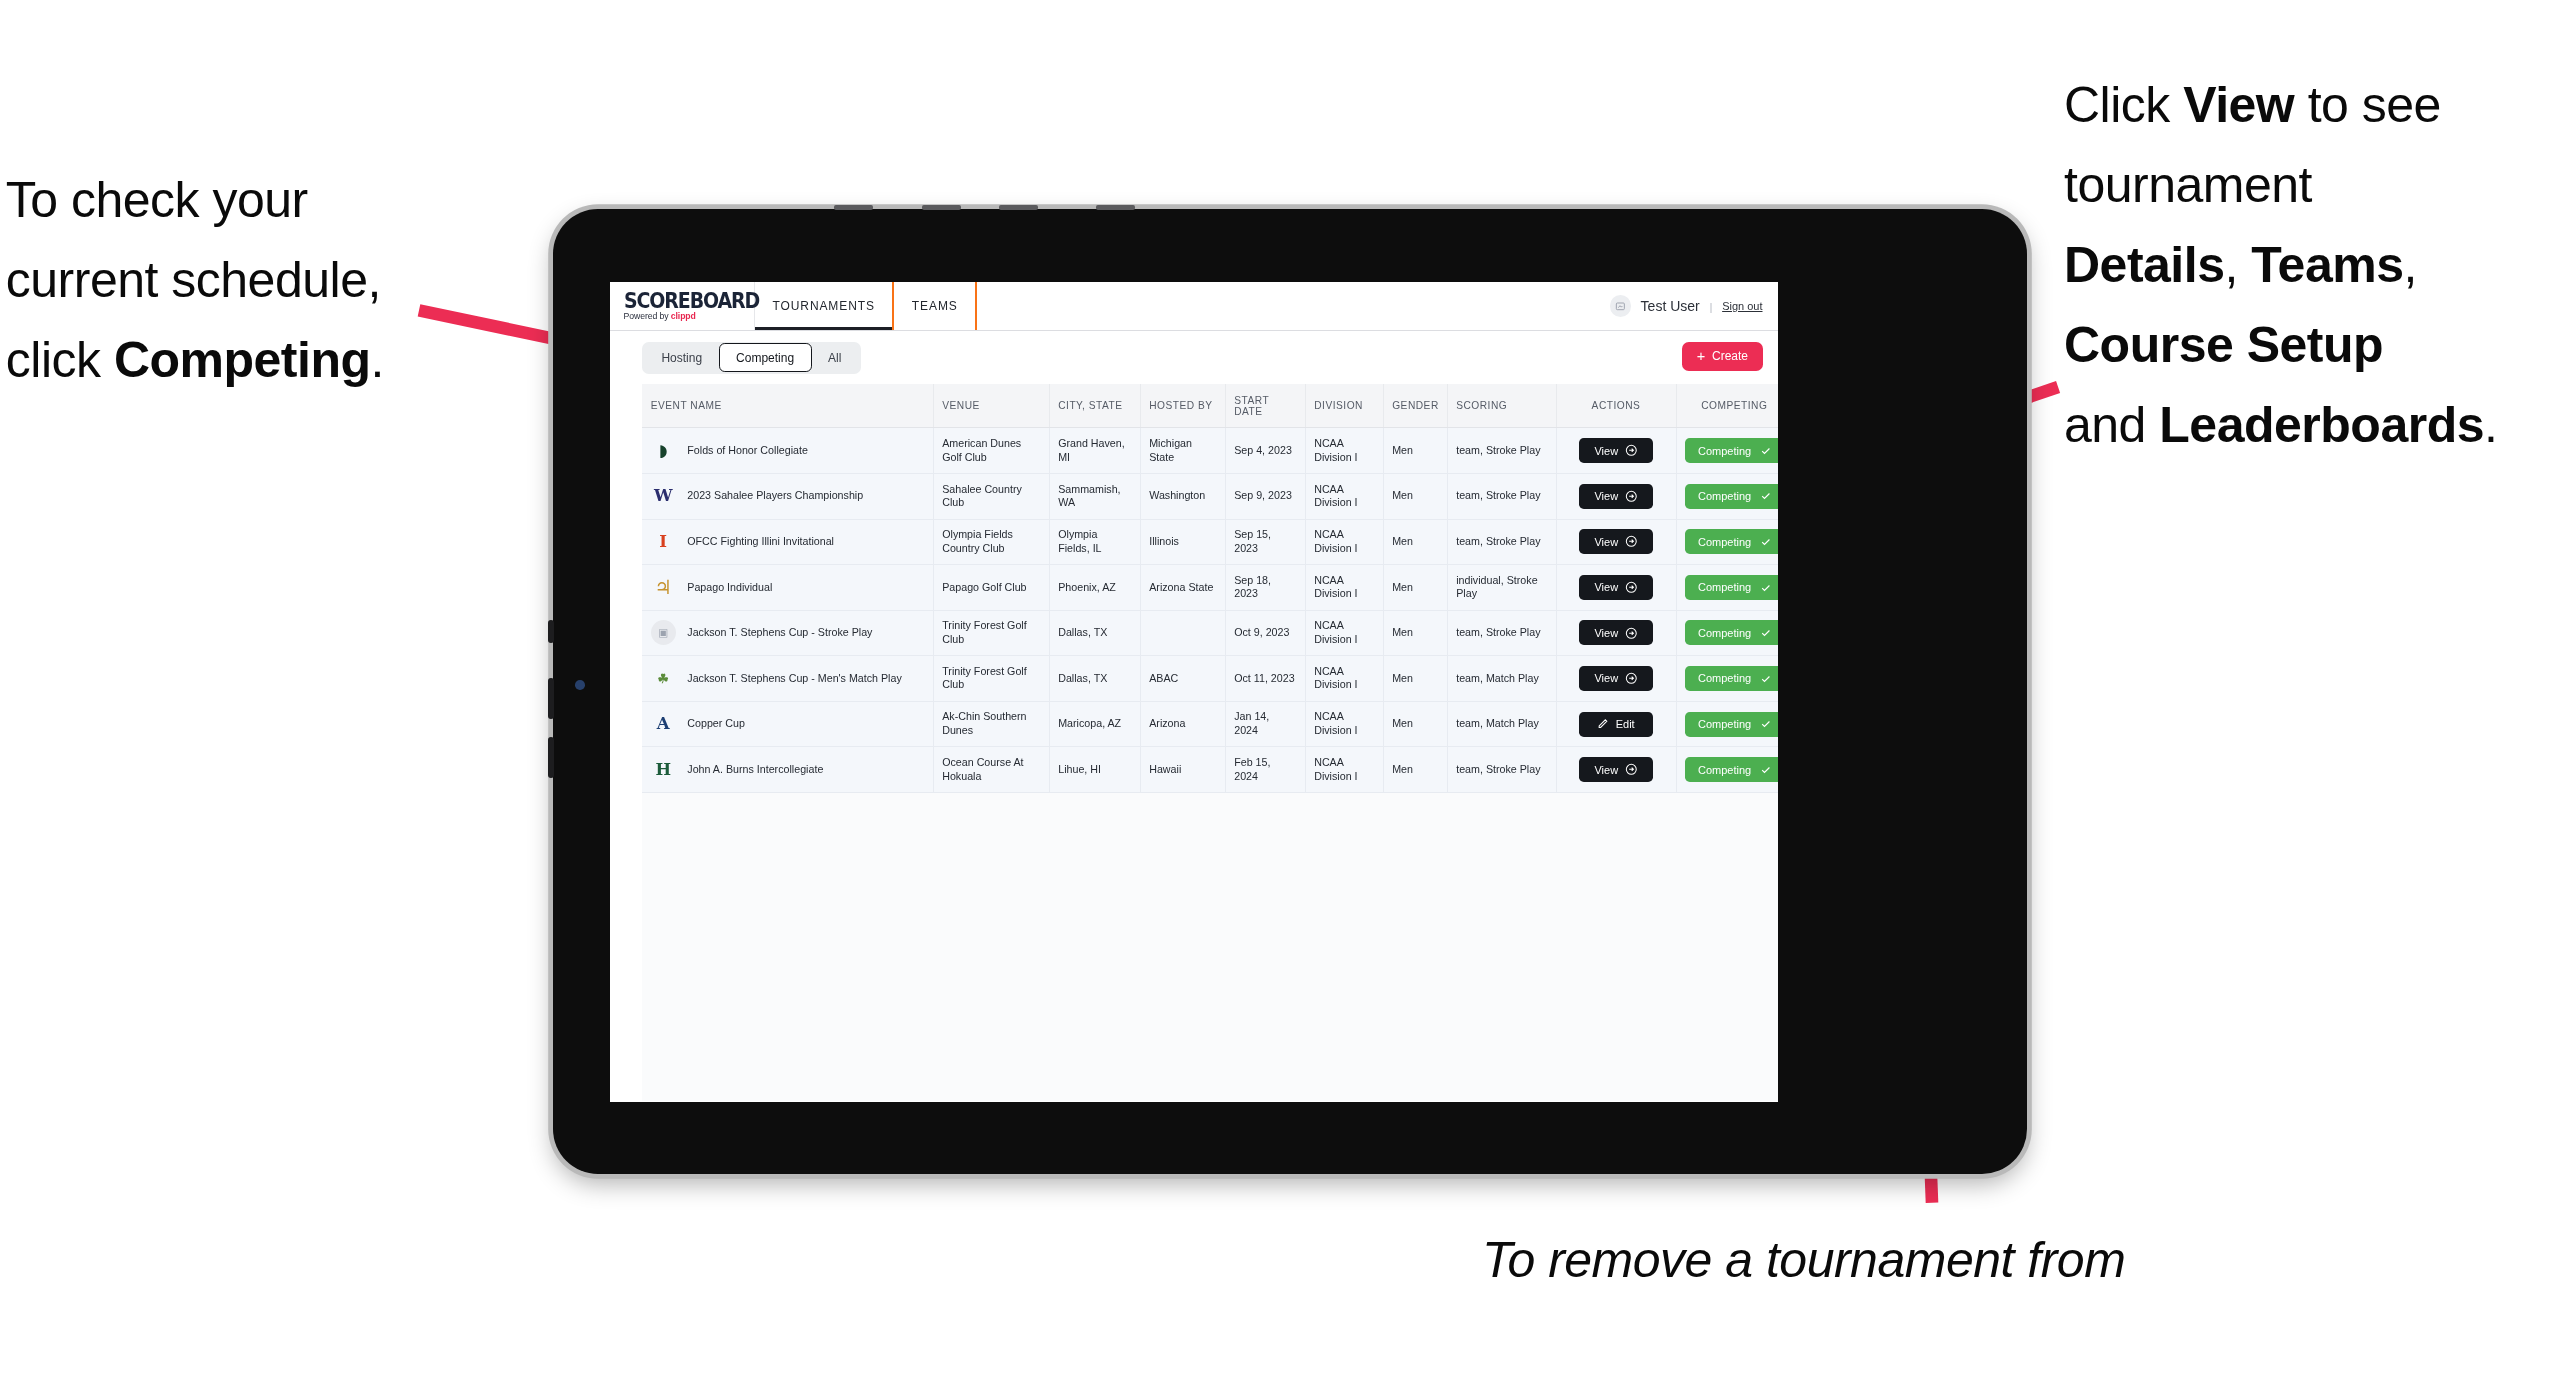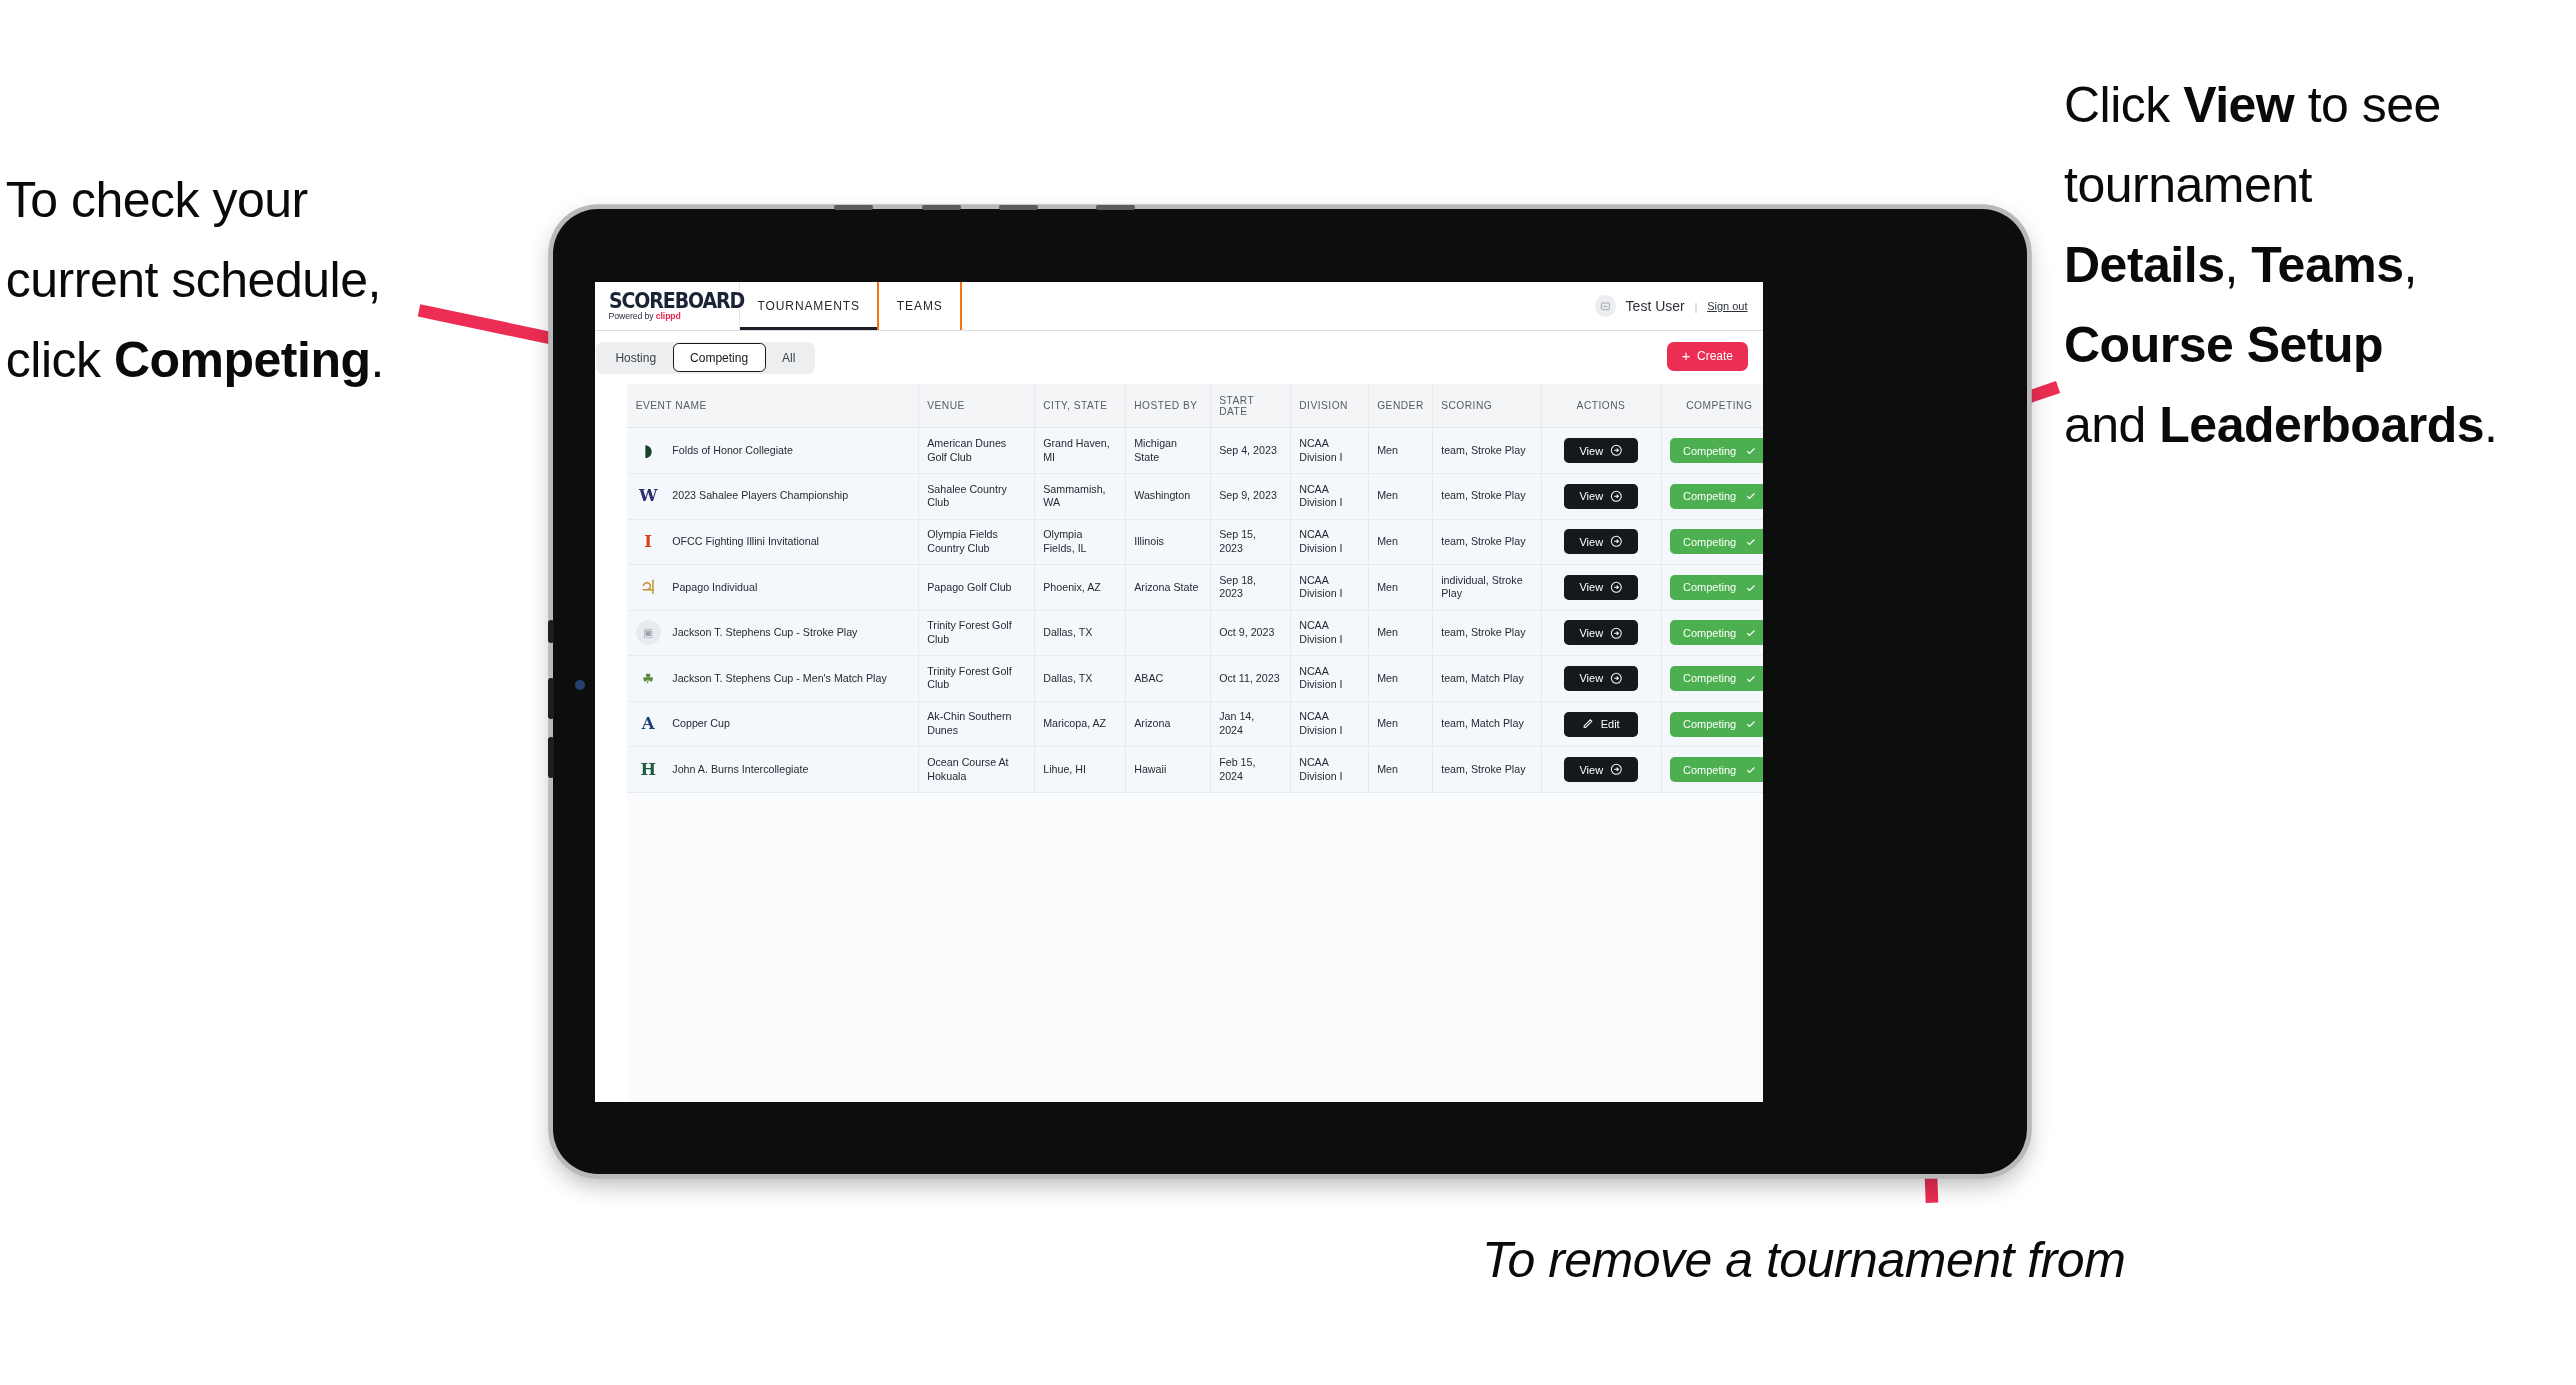--- a/index.html
+++ b/index.html
@@ -47,21 +47,21 @@
   #tt1 { left: 281px; width: 39px; }
   #tt2 { left: 369px; width: 39px; }
   #tt3 { left: 446px; width: 39px; }
   #tt4 { left: 543px; width: 39px; }
   #tab-cam { position: absolute; left: 22px; top: 471px; width: 9.7px; height: 9.7px; border-radius: 50%;
              background: #27406b; }
 
   
   #screen {
     position: absolute;
-    left: 42px; top: 73px;
+    left: 57px; top: 73px;
     width: 1168px; height: 820px;
     background: #ffffff;
     overflow: hidden;
     font-family: "Liberation Sans", sans-serif;
   }
 
   
   #topnav {
     height: 49px; background: #ffffff;
     border-bottom: 1px solid #dcdde1;
@@ -92,21 +92,21 @@
     display: flex; align-items: center; justify-content: center;
     color: #9aa0ab; font-size: 9.7px;
   }
   #user-name { font-size: 14px; color: #2c3038; }
   .divider-pipe { color: #b9bdc5; font-size: 11.6px; }
   #signout { font-size: 11px; color: #2c3038; cursor: pointer; text-decoration: underline; }
 
   
   #filterbar {
     height: 53px; background: #fff;
-    display: flex; align-items: center; padding: 0 1px;
+    display: flex; align-items: center; padding: 0 32px;
     position: relative;
   }
   #segmented {
     display: inline-flex; background: #eceef0; border-radius: 6.8px;
     padding: 2.9px; height: 32px; align-items: center;
   }
   .seg {
     padding: 0 16.5px; height: 26px; display: flex; align-items: center;
     font-size: 12px; color: #3c414a; border-radius: 5.8px; cursor: pointer;
   }

